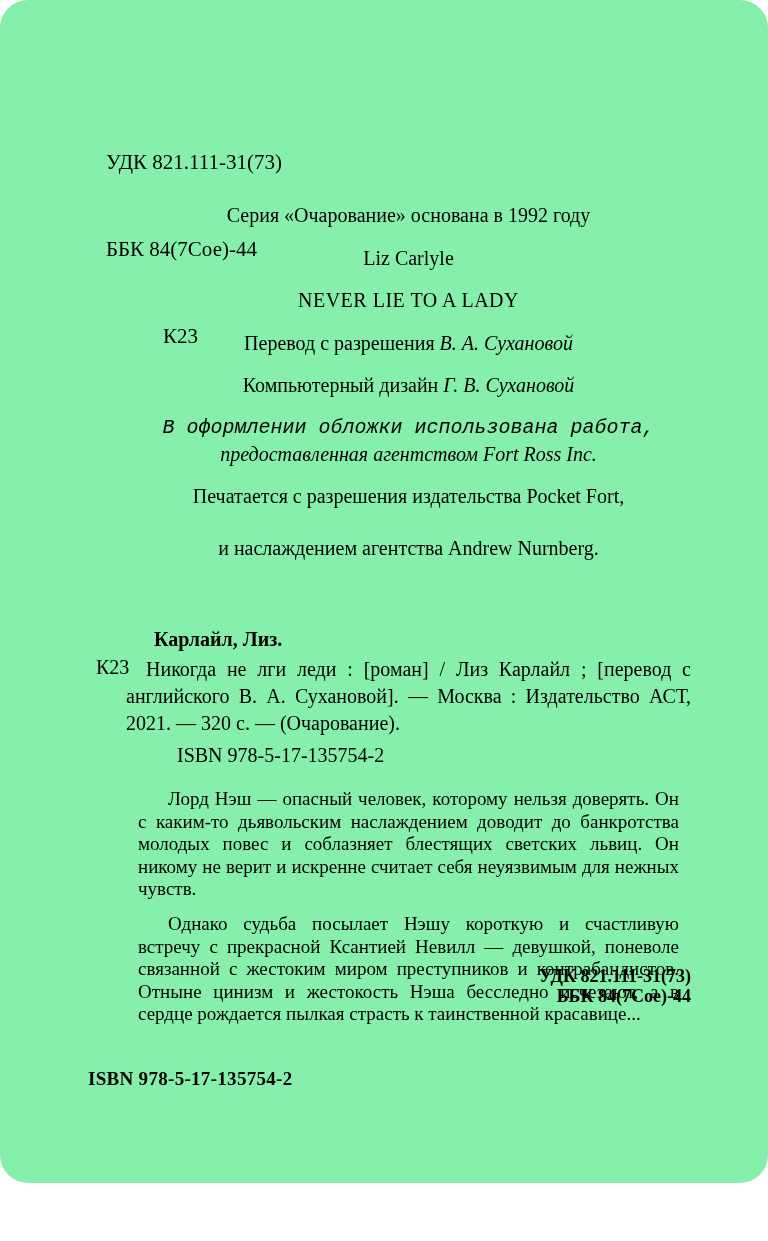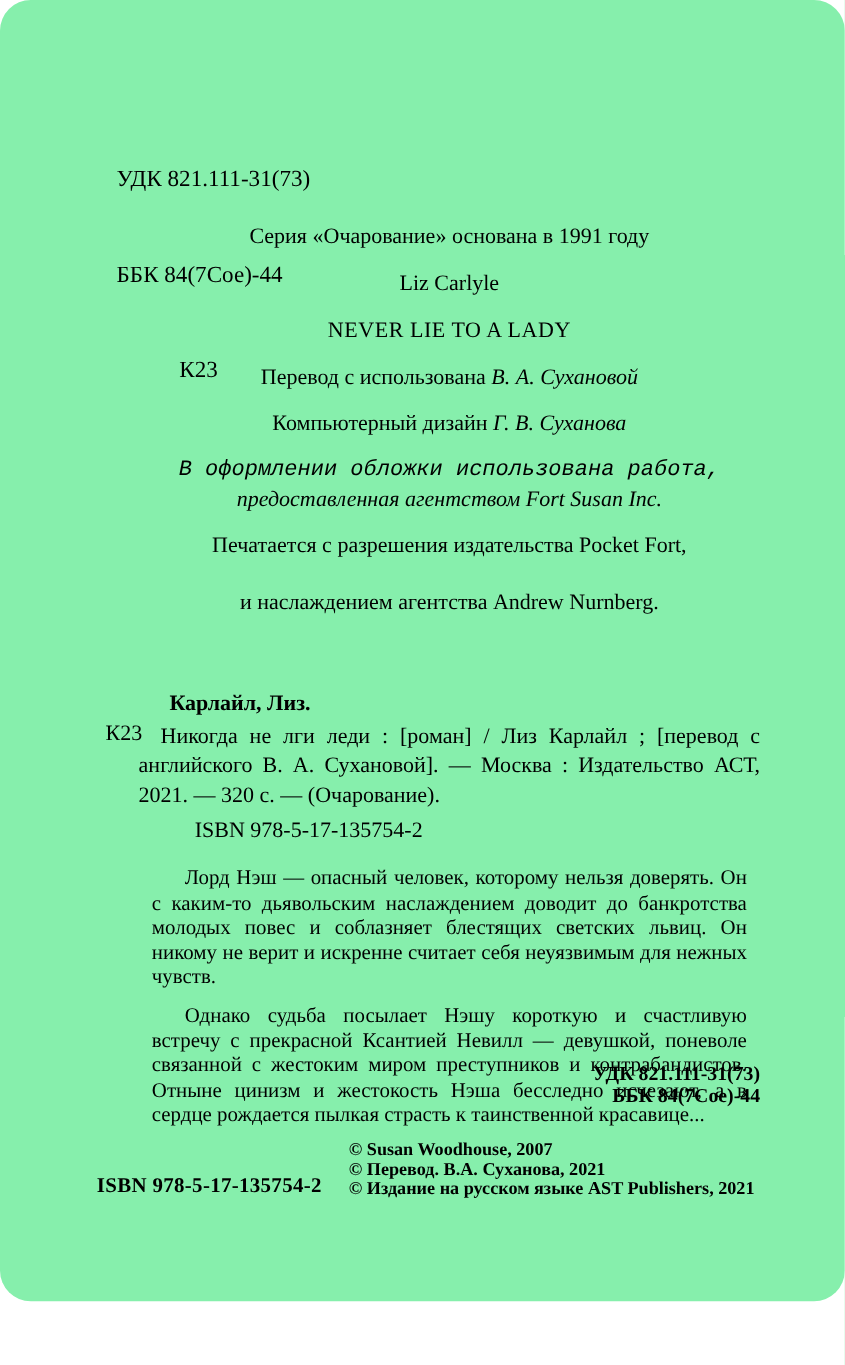--- a/index.html
+++ b/index.html
@@ -54,49 +54,44 @@
 <body>
 
 <div class="page">
 
   <div class="top-codes">
     <div>УДК 821.111-31(73)</div>
     <div>ББК 84(7Сое)-44</div>
     <div class="indent">К23</div>
   </div>
 
-  <div class="cline t-series">Серия «Очарование» основана в 1991 году</div>
+  <div class="cline t-series">Серия «Очарование» основана в 1992 году</div>
   <div class="cline t-author">Liz Carlyle</div>
   <div class="cline t-title">NEVER LIE TO A LADY</div>
 
-  <div class="cline t-transl"><span>Перевод с использована </span><span class="it">В. А. Сухановой</span></div>
+  <div class="cline t-transl"><span>Перевод с разрешения </span><span class="it">В. А. Сухановой</span></div>
 
-  <div class="cline t-design"><span>Компьютерный дизайн </span><span class="it">Г. В. Суханова</span></div>
+  <div class="cline t-design"><span>Компьютерный дизайн </span><span class="it">Г. В. Сухановой</span></div>
 
   <div class="cline t-cover1">В оформлении обложки использована работа,</div>
-  <div class="cline t-cover2">предоставленная агентством Fort Susan Inc.</div>
+  <div class="cline t-cover2">предоставленная агентством Fort Ross Inc.</div>
 
   <div class="cline t-perm1">Печатается с разрешения издательства Pocket Fort,</div>
   <div class="cline t-perm3">и наслаждением агентства Andrew Nurnberg.</div>
 
   <div class="card-author">Карлайл, Лиз.</div>
   <div class="card-code">К23</div>
   <div class="card-desc">Никогда не лги леди : [роман] / Лиз Карлайл ; [перевод с английского В. А. Сухановой]. — Москва : Издательство АСТ, 2021. — 320 с. — (Очарование).</div>
   <div class="card-isbn">ISBN 978-5-17-135754-2</div>
 
   <div class="annotation">
     <p>Лорд Нэш — опасный человек, которому нельзя доверять. Он с каким-то дьявольским наслаждением доводит до банкротства молодых повес и соблазняет блестящих светских львиц. Он никому не верит и искренне считает себя неуязвимым для нежных чувств.</p>
     <p>Однако судьба посылает Нэшу короткую и счастливую встречу с прекрасной Ксантией Невилл — девушкой, поневоле связанной с жестоким миром преступников и контрабандистов. Отныне цинизм и жестокость Нэша бесследно исчезают, а в сердце рождается пылкая страсть к таинственной красавице...</p>
   </div>
 
   <div class="bottom-codes">
     <div>УДК 821.111-31(73)</div>
     <div>ББК 84(7Сое)-44</div>
   </div>
 
   <div class="footer-isbn">ISBN 978-5-17-135754-2</div>
-  <div class="footer-copy">
-    <div>© Susan Woodhouse, 2007</div>
-    <div>© Перевод. В.А. Суханова, 2021</div>
-    <div>© Издание на русском языке AST Publishers, 2021</div>
-  </div>
 
 </div>
 
 </body></html>

